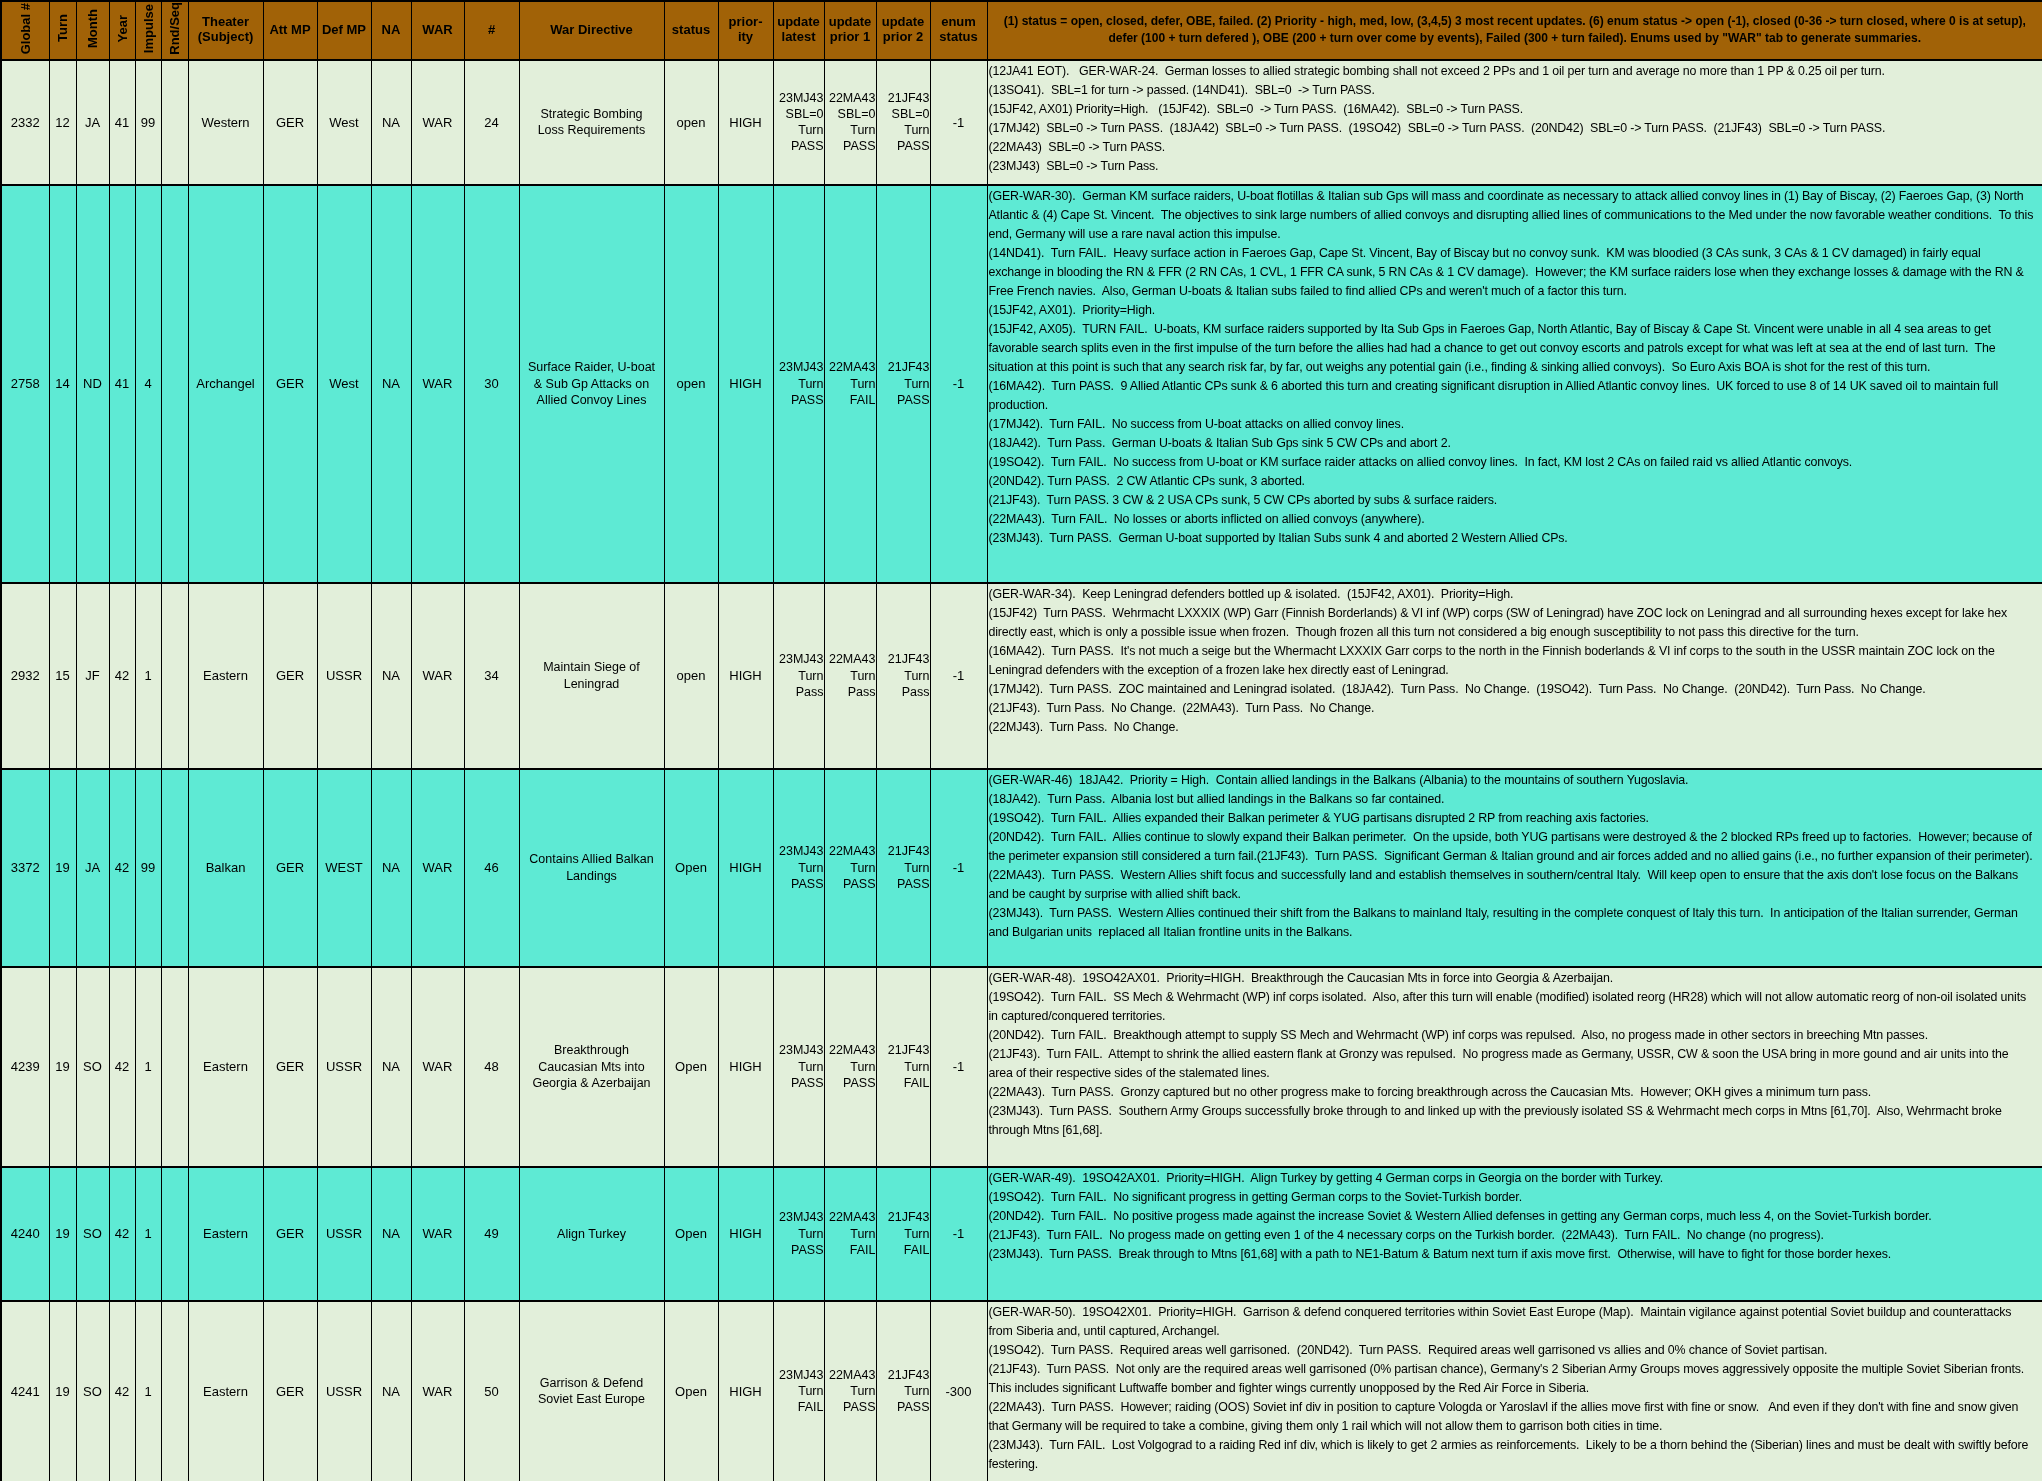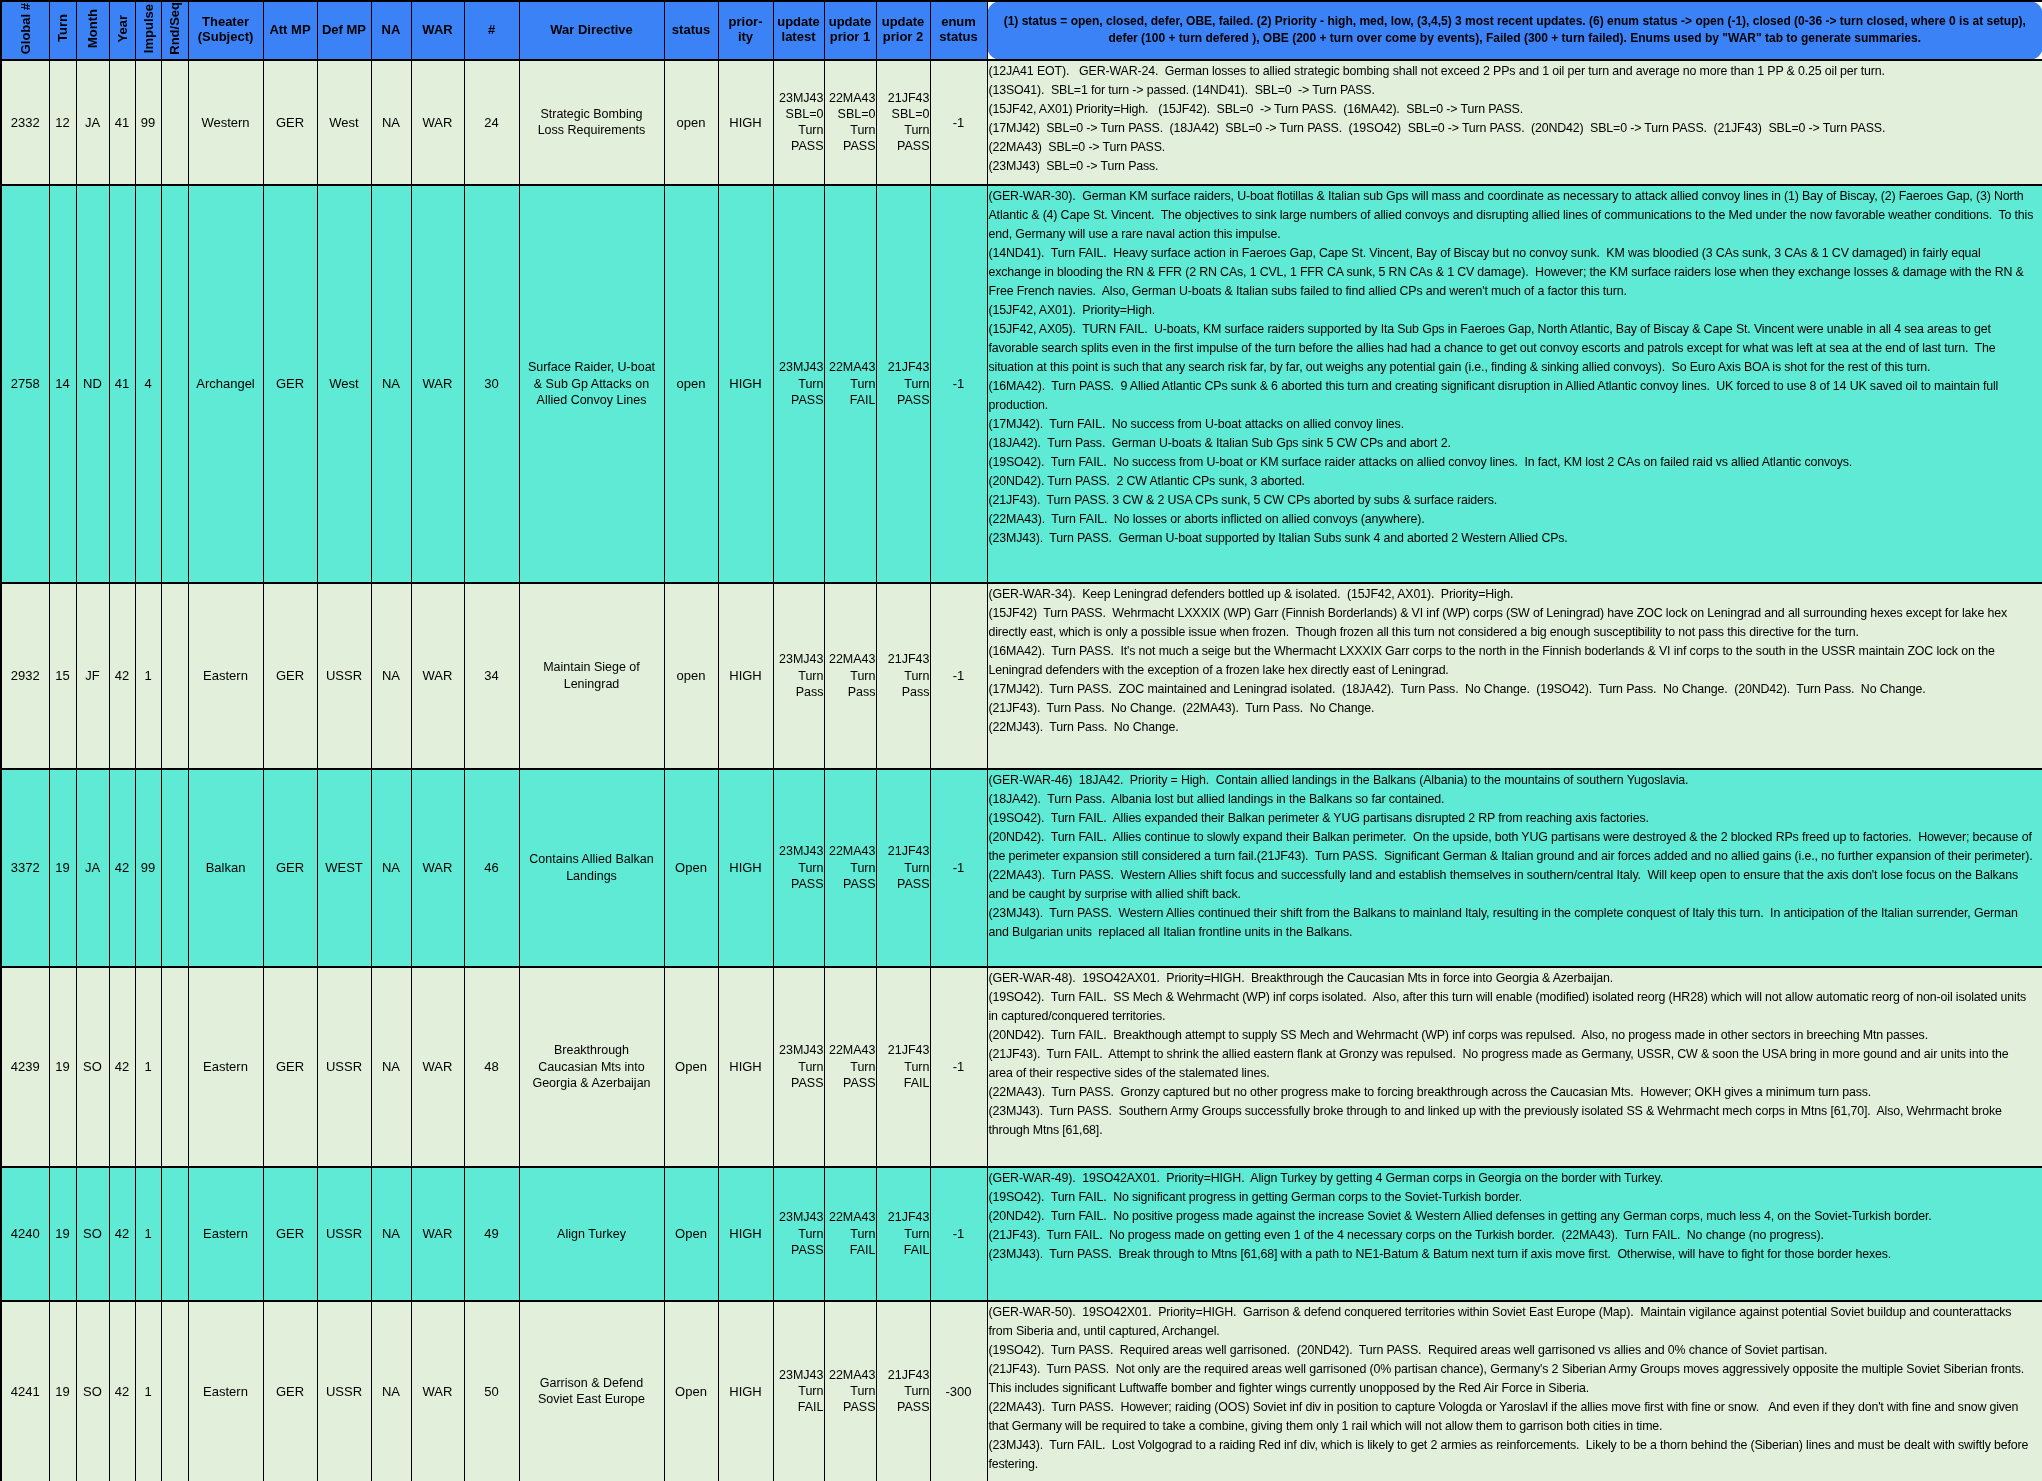--- a/index.html
+++ b/index.html
@@ -1,26 +1,26 @@
 <!DOCTYPE html>
 <html><head>
 <meta charset="utf-8">
 <style>
   * { box-sizing: border-box; }
   html, body { margin: 0; padding: 0; background: #fff; }
   body { width: 2042px; font-family: "Liberation Sans", sans-serif; color: #000; }
   table { border-collapse: collapse; table-layout: fixed; width: 2042px; border: 2px solid #000; }
   td, th { border: 1px solid #000; overflow: hidden; padding: 0; }
-  thead th { background: #3b82f6; border-bottom: 2px solid #000; font-weight: bold; vertical-align: middle; text-align: center; }
+  thead th { background: #a16207; border-bottom: 2px solid #000; font-weight: bold; vertical-align: middle; text-align: center; }
   tbody td { border-top: 2px solid #000; border-bottom: 2px solid #000; }
   tr.light td { background: #e2efda; }
   tr.dark td  { background: #5eead4; }
   .vtext { writing-mode: vertical-rl; transform: rotate(180deg); display: inline-block; font-size: 13px; font-weight: bold; white-space: nowrap; }
   th.hh { font-size: 13px; white-space: pre-line; line-height: 1.15; }
-  th.legend-cell { font-size: 12px; line-height: 17px; padding: 2px 10px; text-align: center; border-radius: 14px; }
+  th.legend-cell { font-size: 12px; line-height: 17px; padding: 2px 10px; text-align: center; }
   td.c { text-align: center; vertical-align: middle; font-size: 13px; padding: 0 2px; }
   td.dir { text-align: center; vertical-align: middle; font-size: 12.5px; line-height: 1.3; padding: 0 8px; }
   td.upd { text-align: right; vertical-align: middle; font-size: 12.5px; line-height: 1.3; white-space: pre-line; }
   td.notes { text-align: left; vertical-align: top; font-size: 12.4px; line-height: 19px; letter-spacing: -0.15px; white-space: pre-wrap; padding: 1px 6px 0 1px; }
 </style>
 </head>
 <body>
 
 <table>
   <colgroup>

